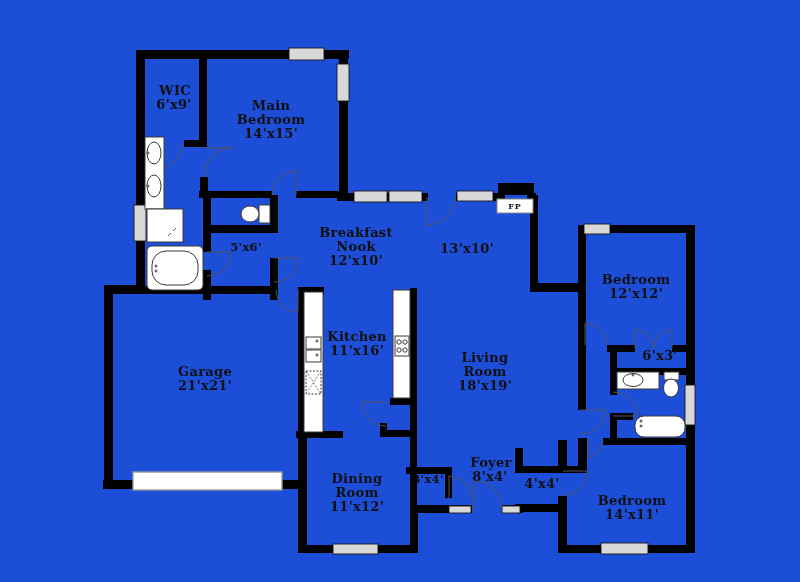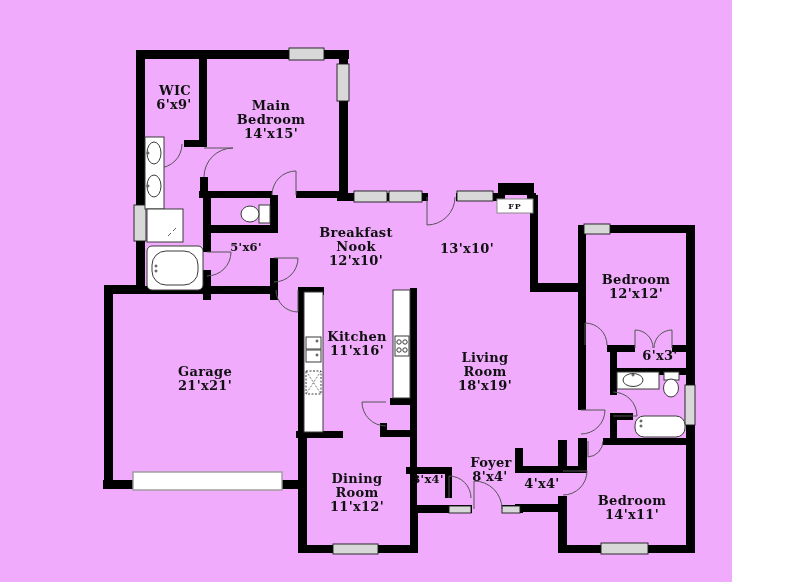--- a/index.html
+++ b/index.html
@@ -1,16 +1,16 @@
 <!DOCTYPE html>
 <html><head>
 <meta charset="utf-8">
 <style>
   html,body{margin:0;padding:0;background:#ffffff;}
-  .canvas{position:relative;width:732px;height:582px;background:#f0abfc;overflow:hidden;}
+  .canvas{position:relative;width:800px;height:582px;background:#1d4ed8;overflow:hidden;}
   svg{display:block;}
   text{font-family:"DejaVu Serif", serif;font-weight:700;fill:#101010;letter-spacing:.3px;}
   .room-lbl{font-size:13px;}
   .small-lbl{font-size:11.5px;}
   .fp-lbl{font-size:8px;letter-spacing:1px;}
 </style>
 </head>
 <body>
 
 <div class="canvas">

